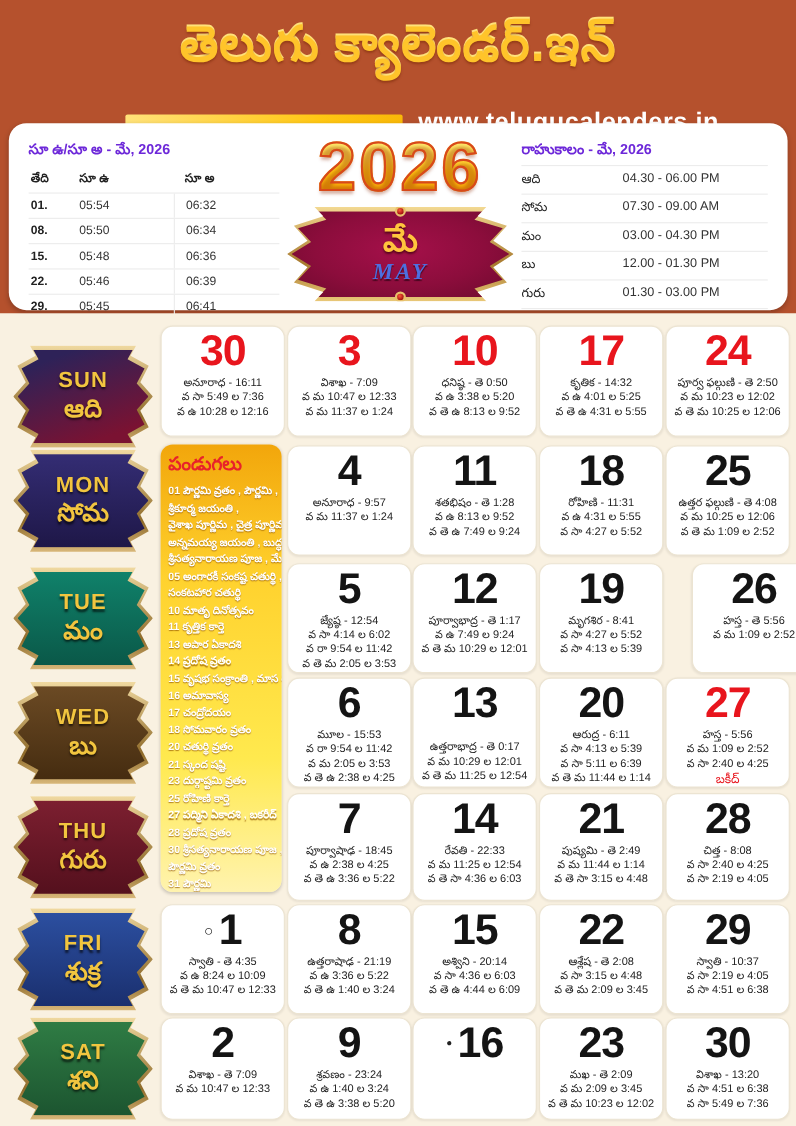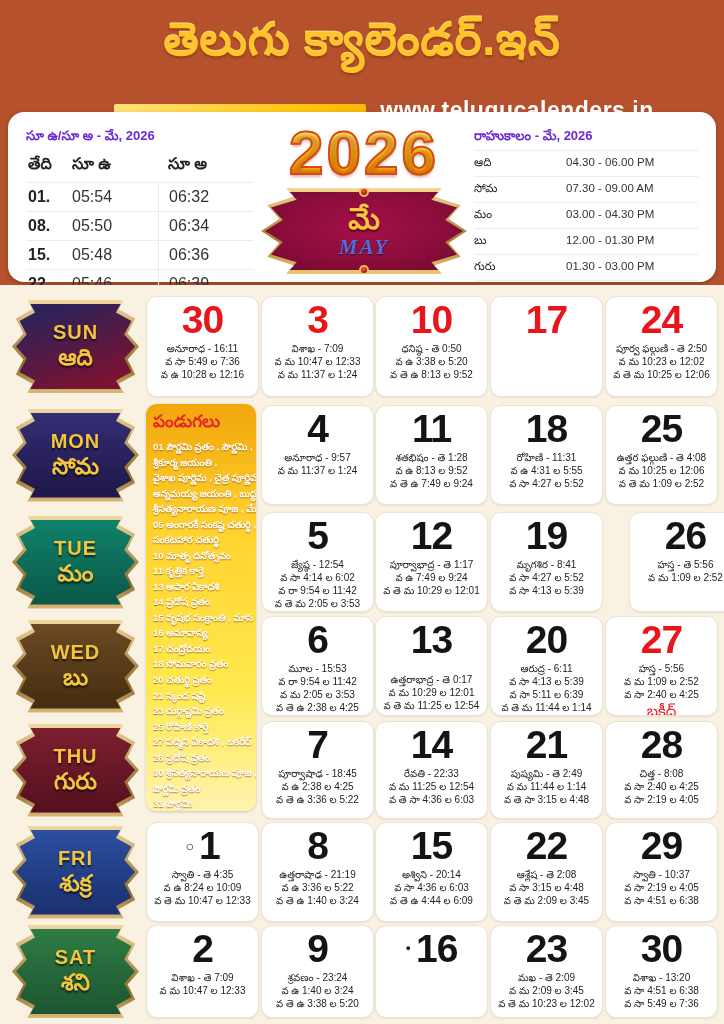--- a/index.html
+++ b/index.html
@@ -14,21 +14,21 @@
   .title-underline-row { display:flex; align-items:center; justify-content:center; margin-top:20px;padding-left:44px; }
   .underline-bar { width:252px; height:13px; border-radius:2px; background:linear-gradient(90deg,#ffe27a,#ffc713 70%,#f9b808); margin-right:14px; }
   .site-url { color:#ffffff; font-weight:bold; font-size:23px; letter-spacing:.5px; }
 
   
   .top-panel { position:absolute; left:8px; top:112px; width:708px; height:170px; background:#ffffff;
                border-radius:16px; box-shadow:0 2px 5px rgba(0,0,0,.22); display:flex; padding:10px 18px 8px 18px; }
   .tbl-title { font-size:13px; font-weight:bold; color:#6d28d9; margin-bottom:4px; }
 
   .sun-table { width:228px; padding-top:6px; }
-  .sun-row { display:flex; font-size:16px; color:#333; border-top:1px solid #ececec; align-items:center; }
+  .sun-row { display:flex; font-size:11px; color:#333; border-top:1px solid #ececec; align-items:center; }
   .sun-row.head { border-top:none; font-weight:bold; color:#222; }
   .sun-row > span { padding:5px 2px; }
   .sun-c0 { width:44px; font-weight:bold; color:#222; }
   .sun-c1 { width:88px; }
   .sun-c2 { width:88px; border-left:1px solid #ececec; padding-left:10px !important; }
   .sun-row.head .sun-c2 { border-left:none; }
 
   .center-block { flex:1; display:flex; flex-direction:column; align-items:center; }
   .year { font-size:62px; font-weight:bold; letter-spacing:3px; line-height:1;
           background:linear-gradient(180deg,#ffe96a 15%,#ffc311 55%,#f59a05 90%);
@@ -68,21 +68,21 @@
 
   .cell { position:absolute; width:113px; background:#ffffff; border:1px solid #ece4d2; border-radius:11px;
           box-shadow:0 1px 2px rgba(0,0,0,.07); display:flex; flex-direction:column; align-items:center; padding-top:3px; overflow:hidden; }
   .day-line { display:flex; align-items:center; justify-content:center; line-height:1; }
   .day-num { font-size:39px; font-weight:bold; color:#141414; letter-spacing:-1px; }
   .day-num.red { color:#e8151d; }
   .marker { margin-right:5px; color:#222; }
   .marker.open { font-size:14px; }
   .marker.full { font-size:9px; }
   .cell-lines { margin-top:3px; text-align:center; font-size:10px; line-height:1.3; color:#232323; white-space:nowrap; width:100%; }
-  .cell-note { font-size:15px; color:#e8151d; margin-top:1px; }
+  .cell-note { font-size:11px; color:#e8151d; margin-top:1px; }
 
   .festival-panel { position:absolute; left:146px; top:119px; width:110px; height:407px; border-radius:11px;
           background:linear-gradient(180deg,#f2a60b 0%,#ffd22e 30%,#ffe94e 70%,#fff3ae 100%);
           box-shadow:0 1px 3px rgba(0,0,0,.18); padding:8px 7px; overflow:hidden; }
   .fest-title { font-size:17px; font-weight:bold; color:#e8232a; margin-bottom:4px; }
   .fest-item { font-size:9.6px; font-weight:bold; color:#ffffff; line-height:1.62; text-shadow:0 1px 1px rgba(150,90,0,.75); white-space:nowrap; }
 </style>
 </head>
 <body>
 
@@ -173,21 +173,21 @@
           <div class="rahu-row">
             <span class="rahu-day">శని</span>
             <span class="rahu-time">09.00 - 10.30 AM</span>
           </div>
         </div>
     </div>
   </div>
 
   <div class="main">
     <div id="badges">
-        <div class="badge" style="top: 15px;">
+        <div class="badge" style="top: 29px;">
           <div class="badge-inner" style="background: linear-gradient(160deg, rgb(46, 34, 88) 15%, rgb(122, 18, 50) 85%);">
             <div class="badge-en">SUN</div>
             <div class="badge-te">ఆది</div>
           </div>
         </div>
         <div class="badge" style="top: 123.5px;">
           <div class="badge-inner" style="background: linear-gradient(rgb(52, 45, 116), rgb(30, 23, 71));">
             <div class="badge-en">MON</div>
             <div class="badge-te">సోమ</div>
           </div>
@@ -280,20 +280,25 @@
           <div class="cell-lines">
             <div>ధనిష్ఠ - తె 0:50</div>
             <div>వ ఉ 3:38 ల 5:20</div>
             <div>వ తె ఉ 8:13 ల 9:52</div>
           </div>
         </div>
         <div class="cell" style="left: 490px; top: 11px; height: 101px;">
           <div class="day-line">
             <div class="day-num red">17</div>
           </div>
+          <div class="cell-lines">
+            <div>కృతిక - 14:32</div>
+            <div>వ ఉ 4:01 ల 5:25</div>
+            <div>వ తె ఉ 4:31 ల 5:55</div>
+          </div>
         </div>
         <div class="cell" style="left: 605px; top: 11px; height: 101px;">
           <div class="day-line">
             <div class="day-num red">24</div>
           </div>
           <div class="cell-lines">
             <div>పూర్వ ఫల్గుణి - తె 2:50</div>
             <div>వ మ 10:23 ల 12:02</div>
             <div>వ తె మ 10:25 ల 12:06</div>
           </div>

